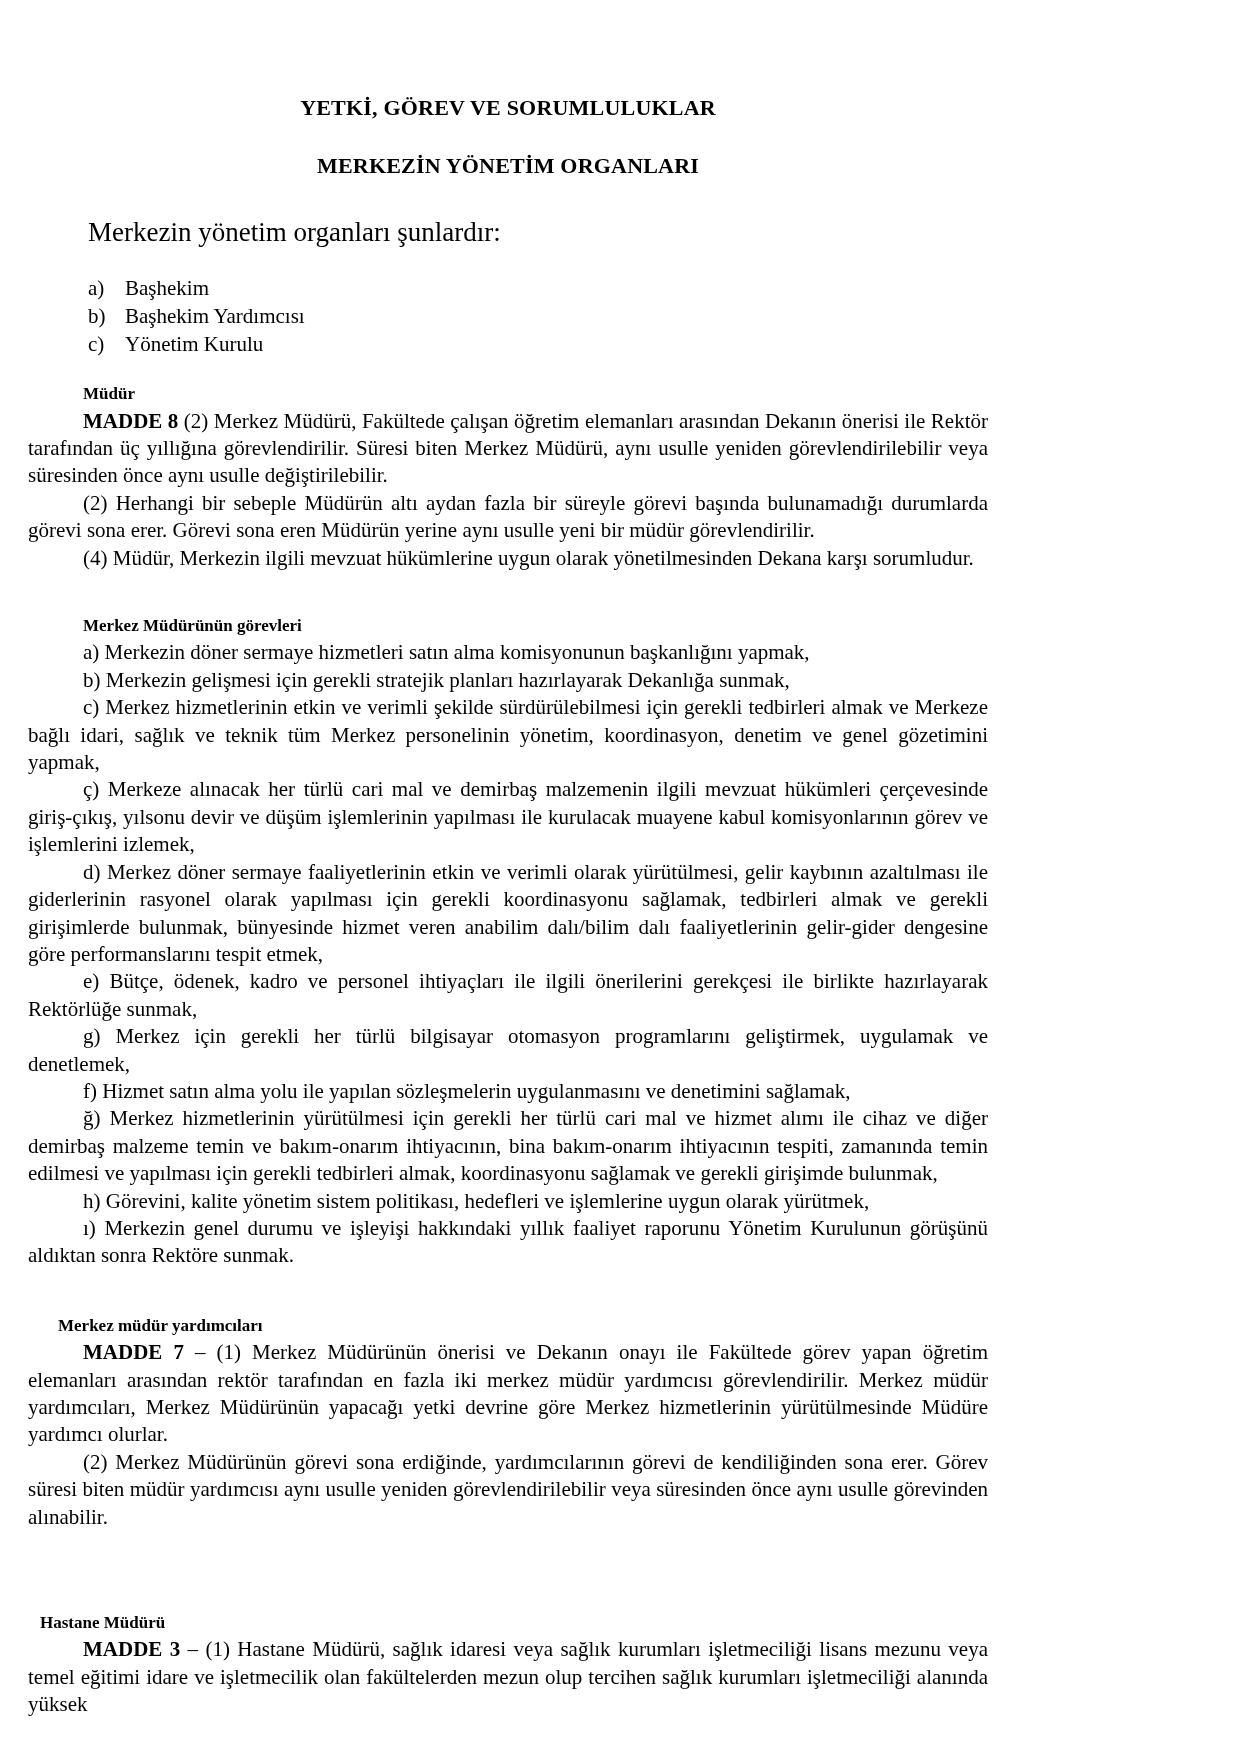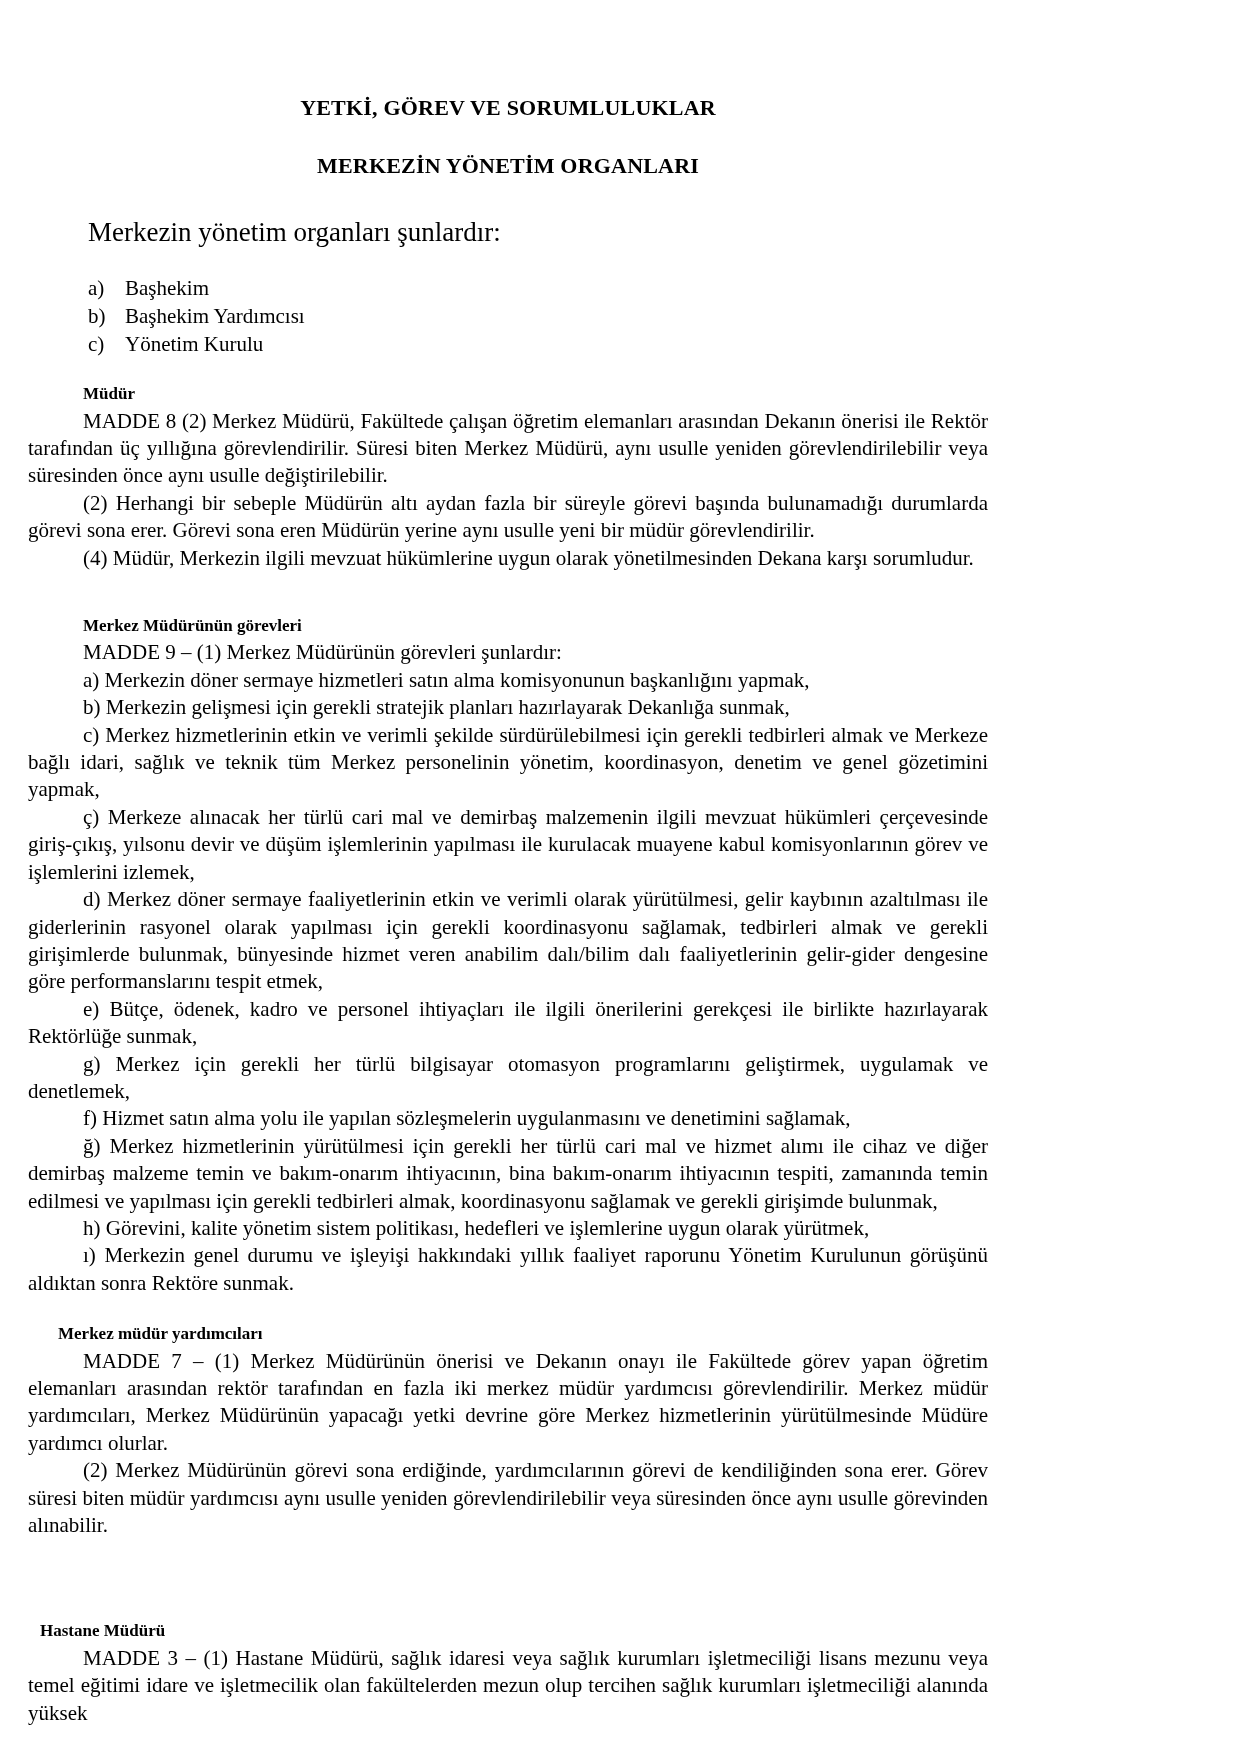--- a/index.html
+++ b/index.html
@@ -47,30 +47,30 @@
   .org-marker { width: 37px; flex: 0 0 37px; }
   .section { margin: 0; }
   .section-heading {
     margin: 0;
     font-size: 17px;
     line-height: 27.4px;
     font-weight: bold;
   }
   .s-mudur .section-heading        { margin-top: 22px; margin-left: 55px; }
   .s-gorevler .section-heading     { margin-top: 40px; margin-left: 55px; }
-  .s-yardimcilar .section-heading  { margin-top: 23px; margin-left: 30px; }
+  .s-yardimcilar .section-heading  { margin-top: 42px; margin-left: 30px; }
   .s-hastane .section-heading      { margin-top: 78px; margin-left: 12px; }
   .para {
     margin: 0;
     font-size: 21px;
     line-height: 27.4px;
     text-align: justify;
     text-indent: 55px;
   }
-  .para .lead { font-weight: normal; }
+  .para .lead { font-weight: bold; }
 </style>
 </head>
 <body>
 
 <div class="page">
 
   <h1 class="doc-title">YETKİ, GÖREV VE SORUMLULUKLAR</h1>
   <h2 class="doc-title doc-subtitle">MERKEZİN YÖNETİM ORGANLARI</h2>
 
   <p class="intro">Merkezin yönetim organları şunlardır:</p>
@@ -92,21 +92,20 @@
 
   <div class="section s-mudur">
     <h3 class="section-heading">Müdür</h3>
     <p class="para"><b class="lead">MADDE 8</b><span> (2) Merkez Müdürü, Fakültede çalışan öğretim elemanları arasından Dekanın önerisi ile Rektör tarafından üç yıllığına görevlendirilir. Süresi biten Merkez Müdürü, aynı usulle yeniden görevlendirilebilir veya süresinden önce aynı usulle değiştirilebilir.</span></p>
     <p class="para"><b class="lead"></b><span>(2) Herhangi bir sebeple Müdürün altı aydan fazla bir süreyle görevi başında bulunamadığı durumlarda görevi sona erer. Görevi sona eren Müdürün yerine aynı usulle yeni bir müdür görevlendirilir.</span></p>
     <p class="para"><b class="lead"></b><span>(4) Müdür, Merkezin ilgili mevzuat hükümlerine uygun olarak yönetilmesinden Dekana karşı sorumludur.</span></p>
   </div>
 
   <div class="section s-gorevler">
     <h3 class="section-heading">Merkez Müdürünün görevleri</h3>
-    <p class="para"><b class="lead">MADDE 9</b><span> – (1) Merkez Müdürünün görevleri şunlardır:</span></p>
     <p class="para"><b class="lead"></b><span>a) Merkezin döner sermaye hizmetleri satın alma komisyonunun başkanlığını yapmak,</span></p>
     <p class="para"><b class="lead"></b><span>b) Merkezin gelişmesi için gerekli stratejik planları hazırlayarak Dekanlığa sunmak,</span></p>
     <p class="para"><b class="lead"></b><span>c) Merkez hizmetlerinin etkin ve verimli şekilde sürdürülebilmesi için gerekli tedbirleri almak ve Merkeze bağlı idari, sağlık ve teknik tüm Merkez personelinin yönetim, koordinasyon, denetim ve genel gözetimini yapmak,</span></p>
     <p class="para"><b class="lead"></b><span>ç) Merkeze alınacak her türlü cari mal ve demirbaş malzemenin ilgili mevzuat hükümleri çerçevesinde giriş-çıkış, yılsonu devir ve düşüm işlemlerinin yapılması ile kurulacak muayene kabul komisyonlarının görev ve işlemlerini izlemek,</span></p>
     <p class="para"><b class="lead"></b><span>d) Merkez döner sermaye faaliyetlerinin etkin ve verimli olarak yürütülmesi, gelir kaybının azaltılması ile giderlerinin rasyonel olarak yapılması için gerekli koordinasyonu sağlamak, tedbirleri almak ve gerekli girişimlerde bulunmak, bünyesinde hizmet veren anabilim dalı/bilim dalı faaliyetlerinin gelir-gider dengesine göre performanslarını tespit etmek,</span></p>
     <p class="para"><b class="lead"></b><span>e) Bütçe, ödenek, kadro ve personel ihtiyaçları ile ilgili önerilerini gerekçesi ile birlikte hazırlayarak Rektörlüğe sunmak,</span></p>
     <p class="para"><b class="lead"></b><span>g) Merkez için gerekli her türlü bilgisayar otomasyon programlarını geliştirmek, uygulamak ve denetlemek,</span></p>
     <p class="para"><b class="lead"></b><span>f) Hizmet satın alma yolu ile yapılan sözleşmelerin uygulanmasını ve denetimini sağlamak,</span></p>
     <p class="para"><b class="lead"></b><span>ğ) Merkez hizmetlerinin yürütülmesi için gerekli her türlü cari mal ve hizmet alımı ile cihaz ve diğer demirbaş malzeme temin ve bakım-onarım ihtiyacının, bina bakım-onarım ihtiyacının tespiti, zamanında temin edilmesi ve yapılması için gerekli tedbirleri almak, koordinasyonu sağlamak ve gerekli girişimde bulunmak,</span></p>
     <p class="para"><b class="lead"></b><span>h) Görevini, kalite yönetim sistem politikası, hedefleri ve işlemlerine uygun olarak yürütmek,</span></p>

